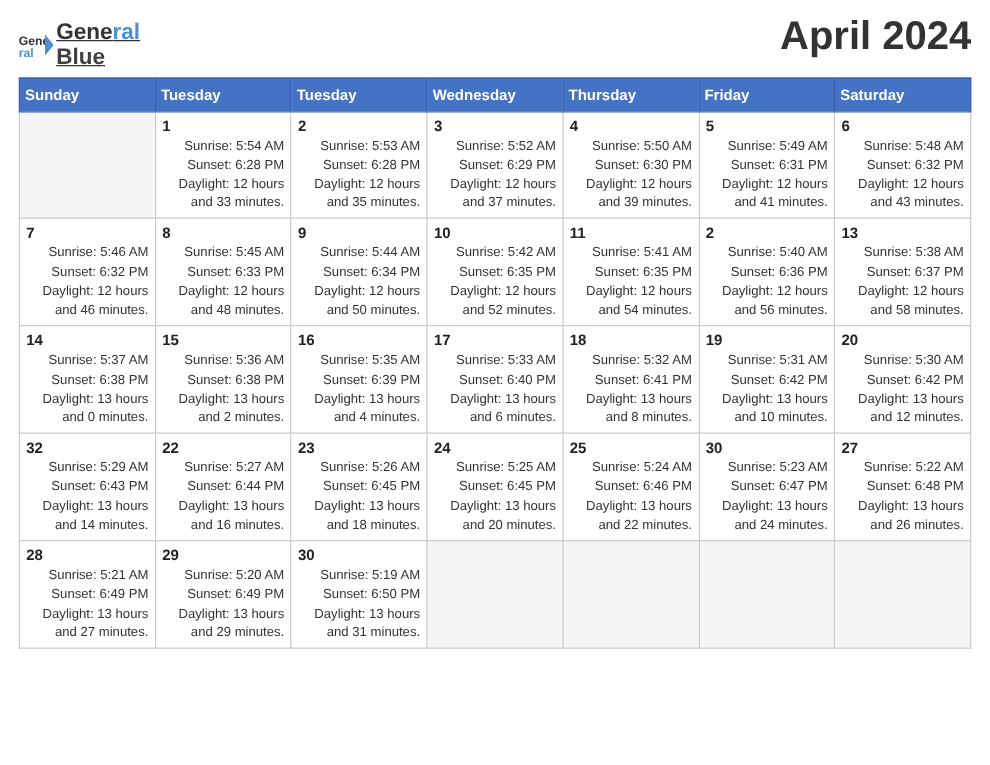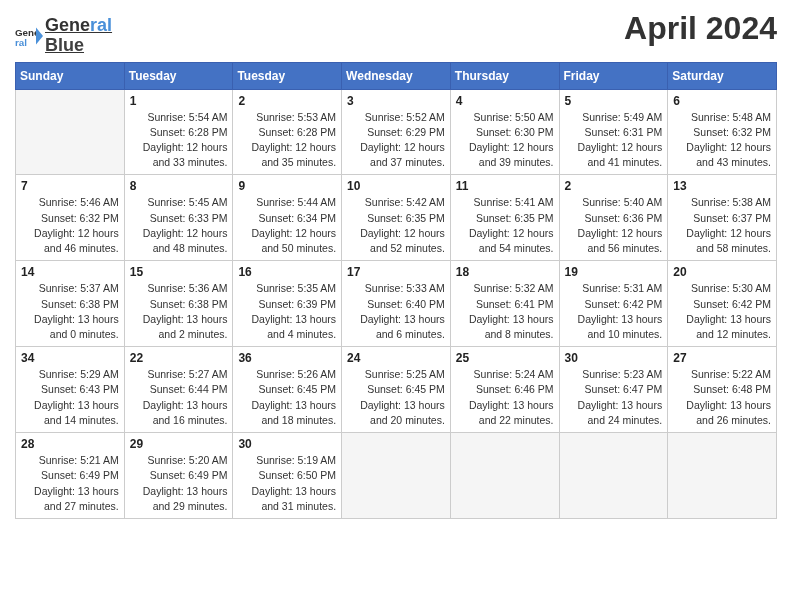--- a/index.html
+++ b/index.html
@@ -210,29 +210,29 @@
           <span class="day-number">19</span>
           <div class="day-info">Sunrise: 5:31 AM<br>Sunset: 6:42 PM<br>Daylight: 13 hours and 10 minutes.</div>
         </td>
         <td>
           <span class="day-number">20</span>
           <div class="day-info">Sunrise: 5:30 AM<br>Sunset: 6:42 PM<br>Daylight: 13 hours and 12 minutes.</div>
         </td>
       </tr>
       <tr>
         <td>
-          <span class="day-number">34</span>
+          <span class="day-number">32</span>
           <div class="day-info">Sunrise: 5:29 AM<br>Sunset: 6:43 PM<br>Daylight: 13 hours and 14 minutes.</div>
         </td>
         <td>
           <span class="day-number">22</span>
           <div class="day-info">Sunrise: 5:27 AM<br>Sunset: 6:44 PM<br>Daylight: 13 hours and 16 minutes.</div>
         </td>
         <td>
-          <span class="day-number">36</span>
+          <span class="day-number">23</span>
           <div class="day-info">Sunrise: 5:26 AM<br>Sunset: 6:45 PM<br>Daylight: 13 hours and 18 minutes.</div>
         </td>
         <td>
           <span class="day-number">24</span>
           <div class="day-info">Sunrise: 5:25 AM<br>Sunset: 6:45 PM<br>Daylight: 13 hours and 20 minutes.</div>
         </td>
         <td>
           <span class="day-number">25</span>
           <div class="day-info">Sunrise: 5:24 AM<br>Sunset: 6:46 PM<br>Daylight: 13 hours and 22 minutes.</div>
         </td>

